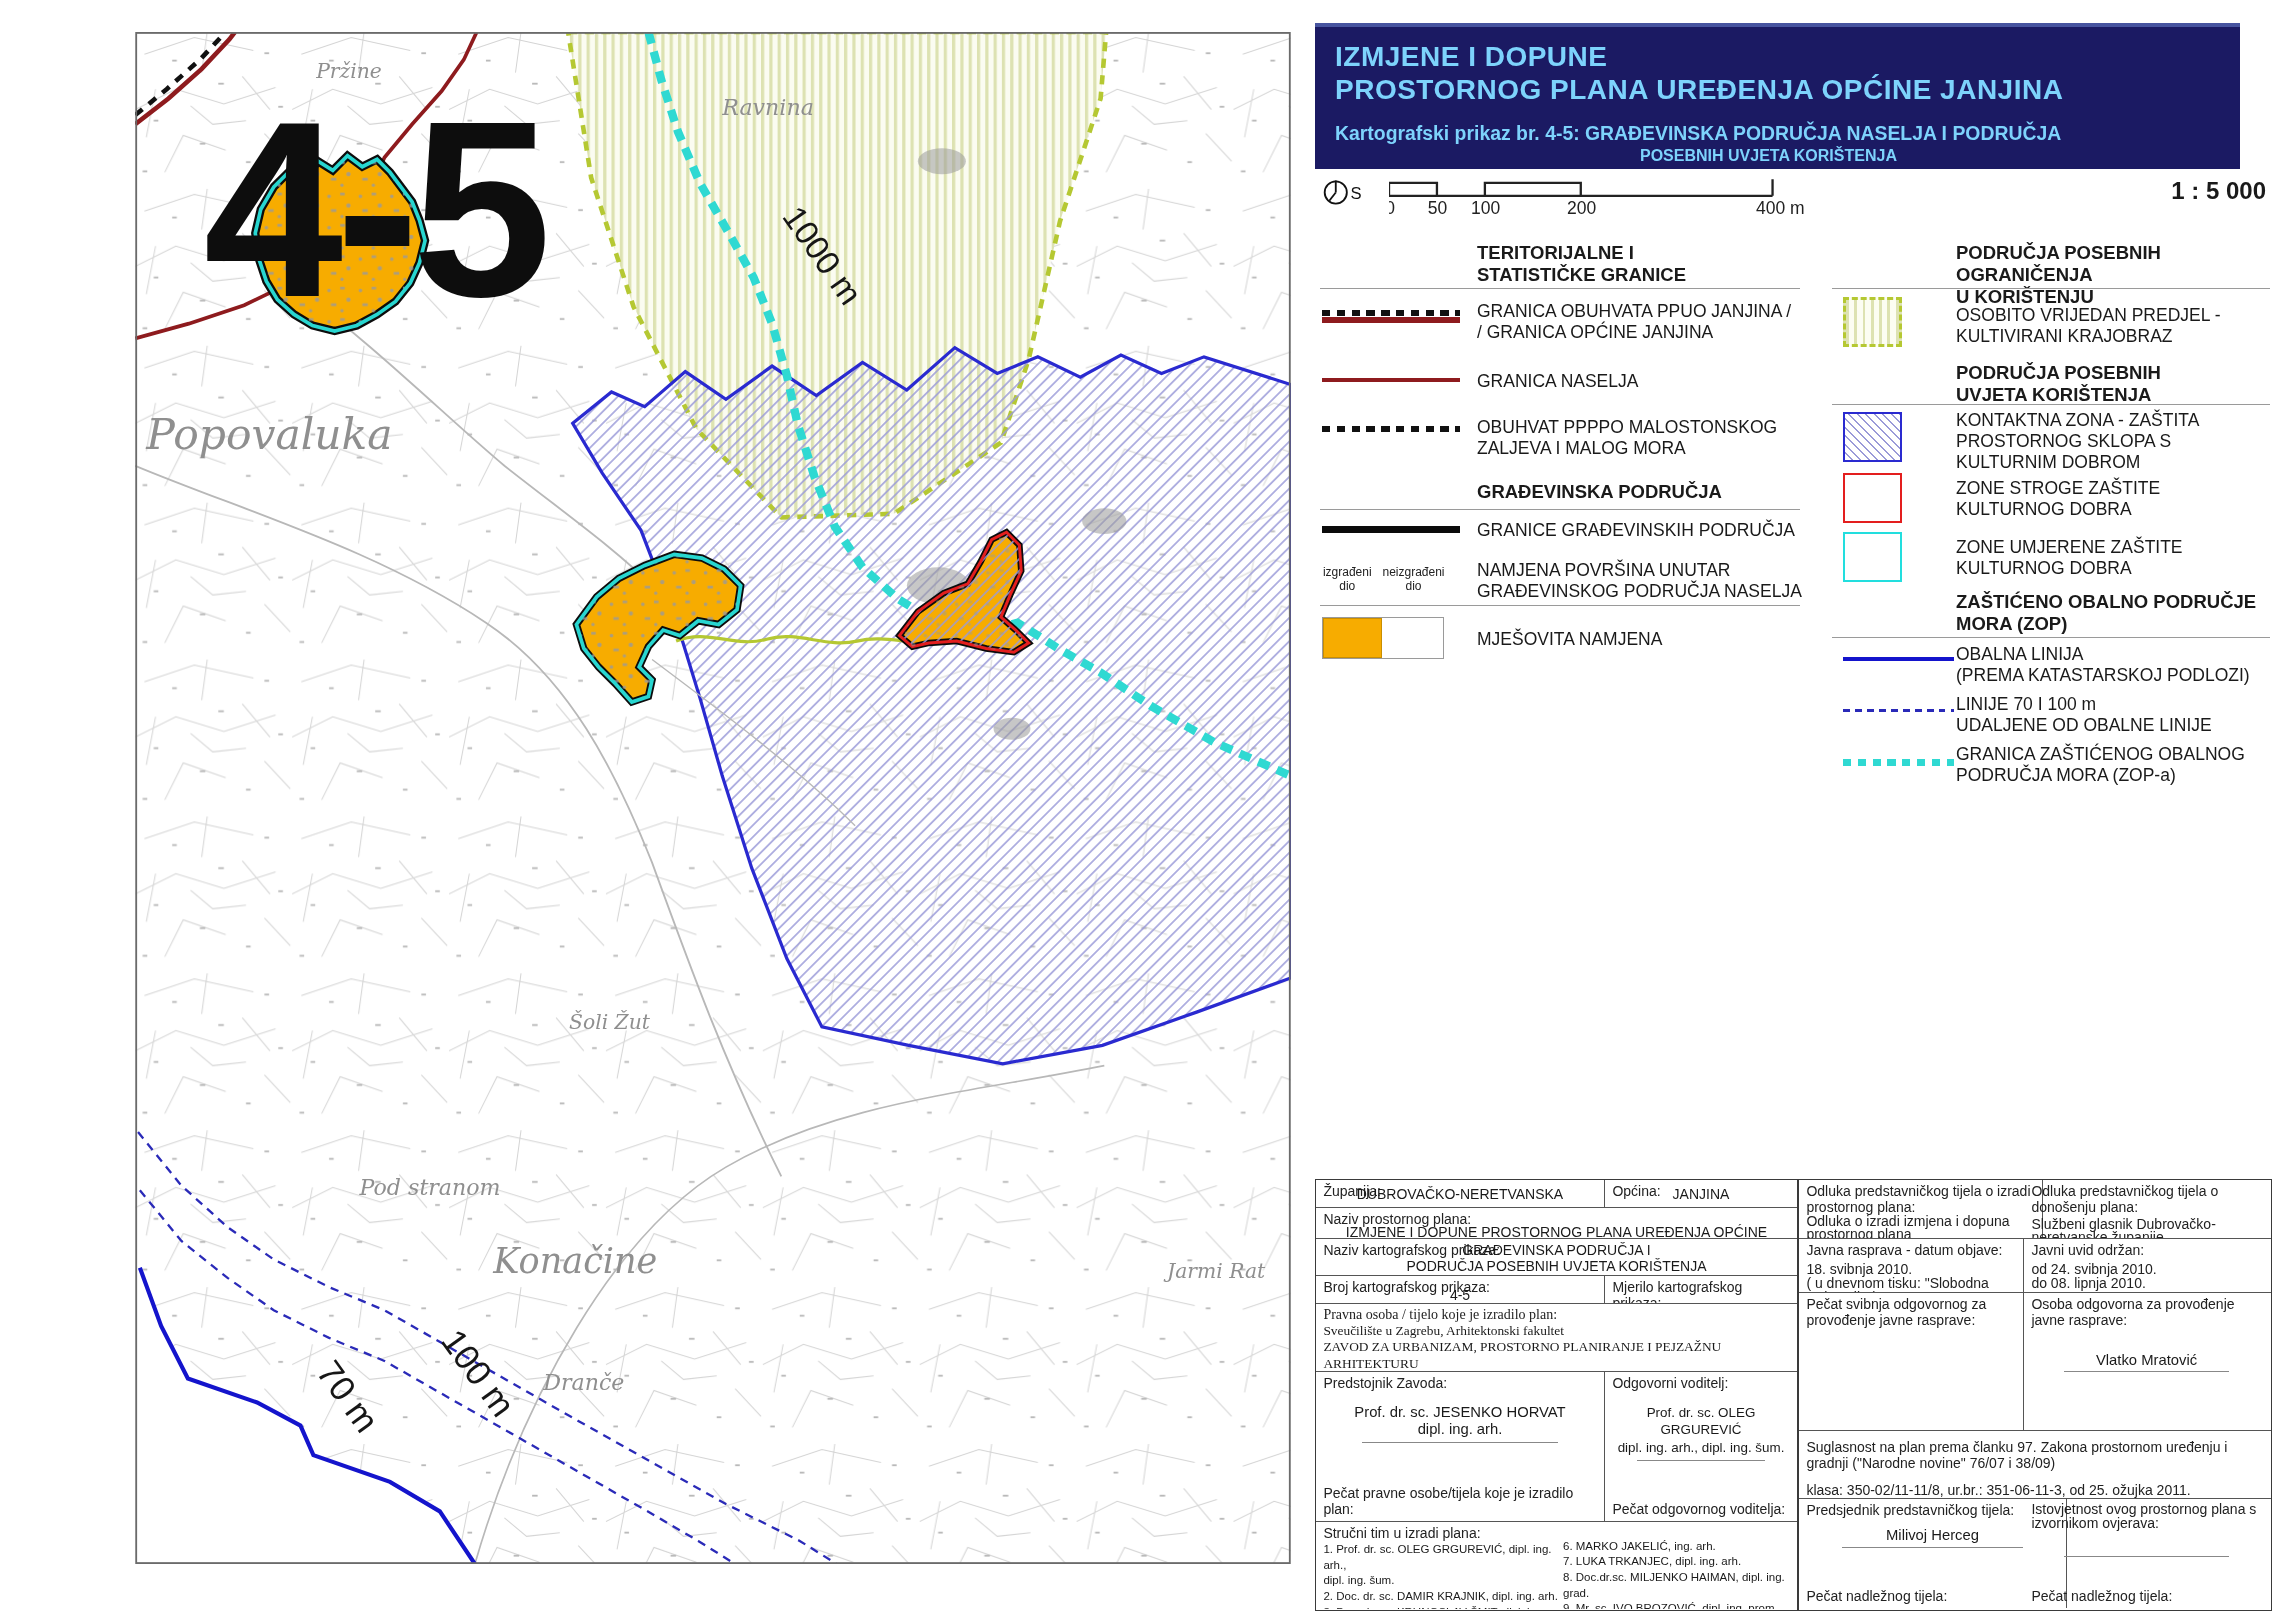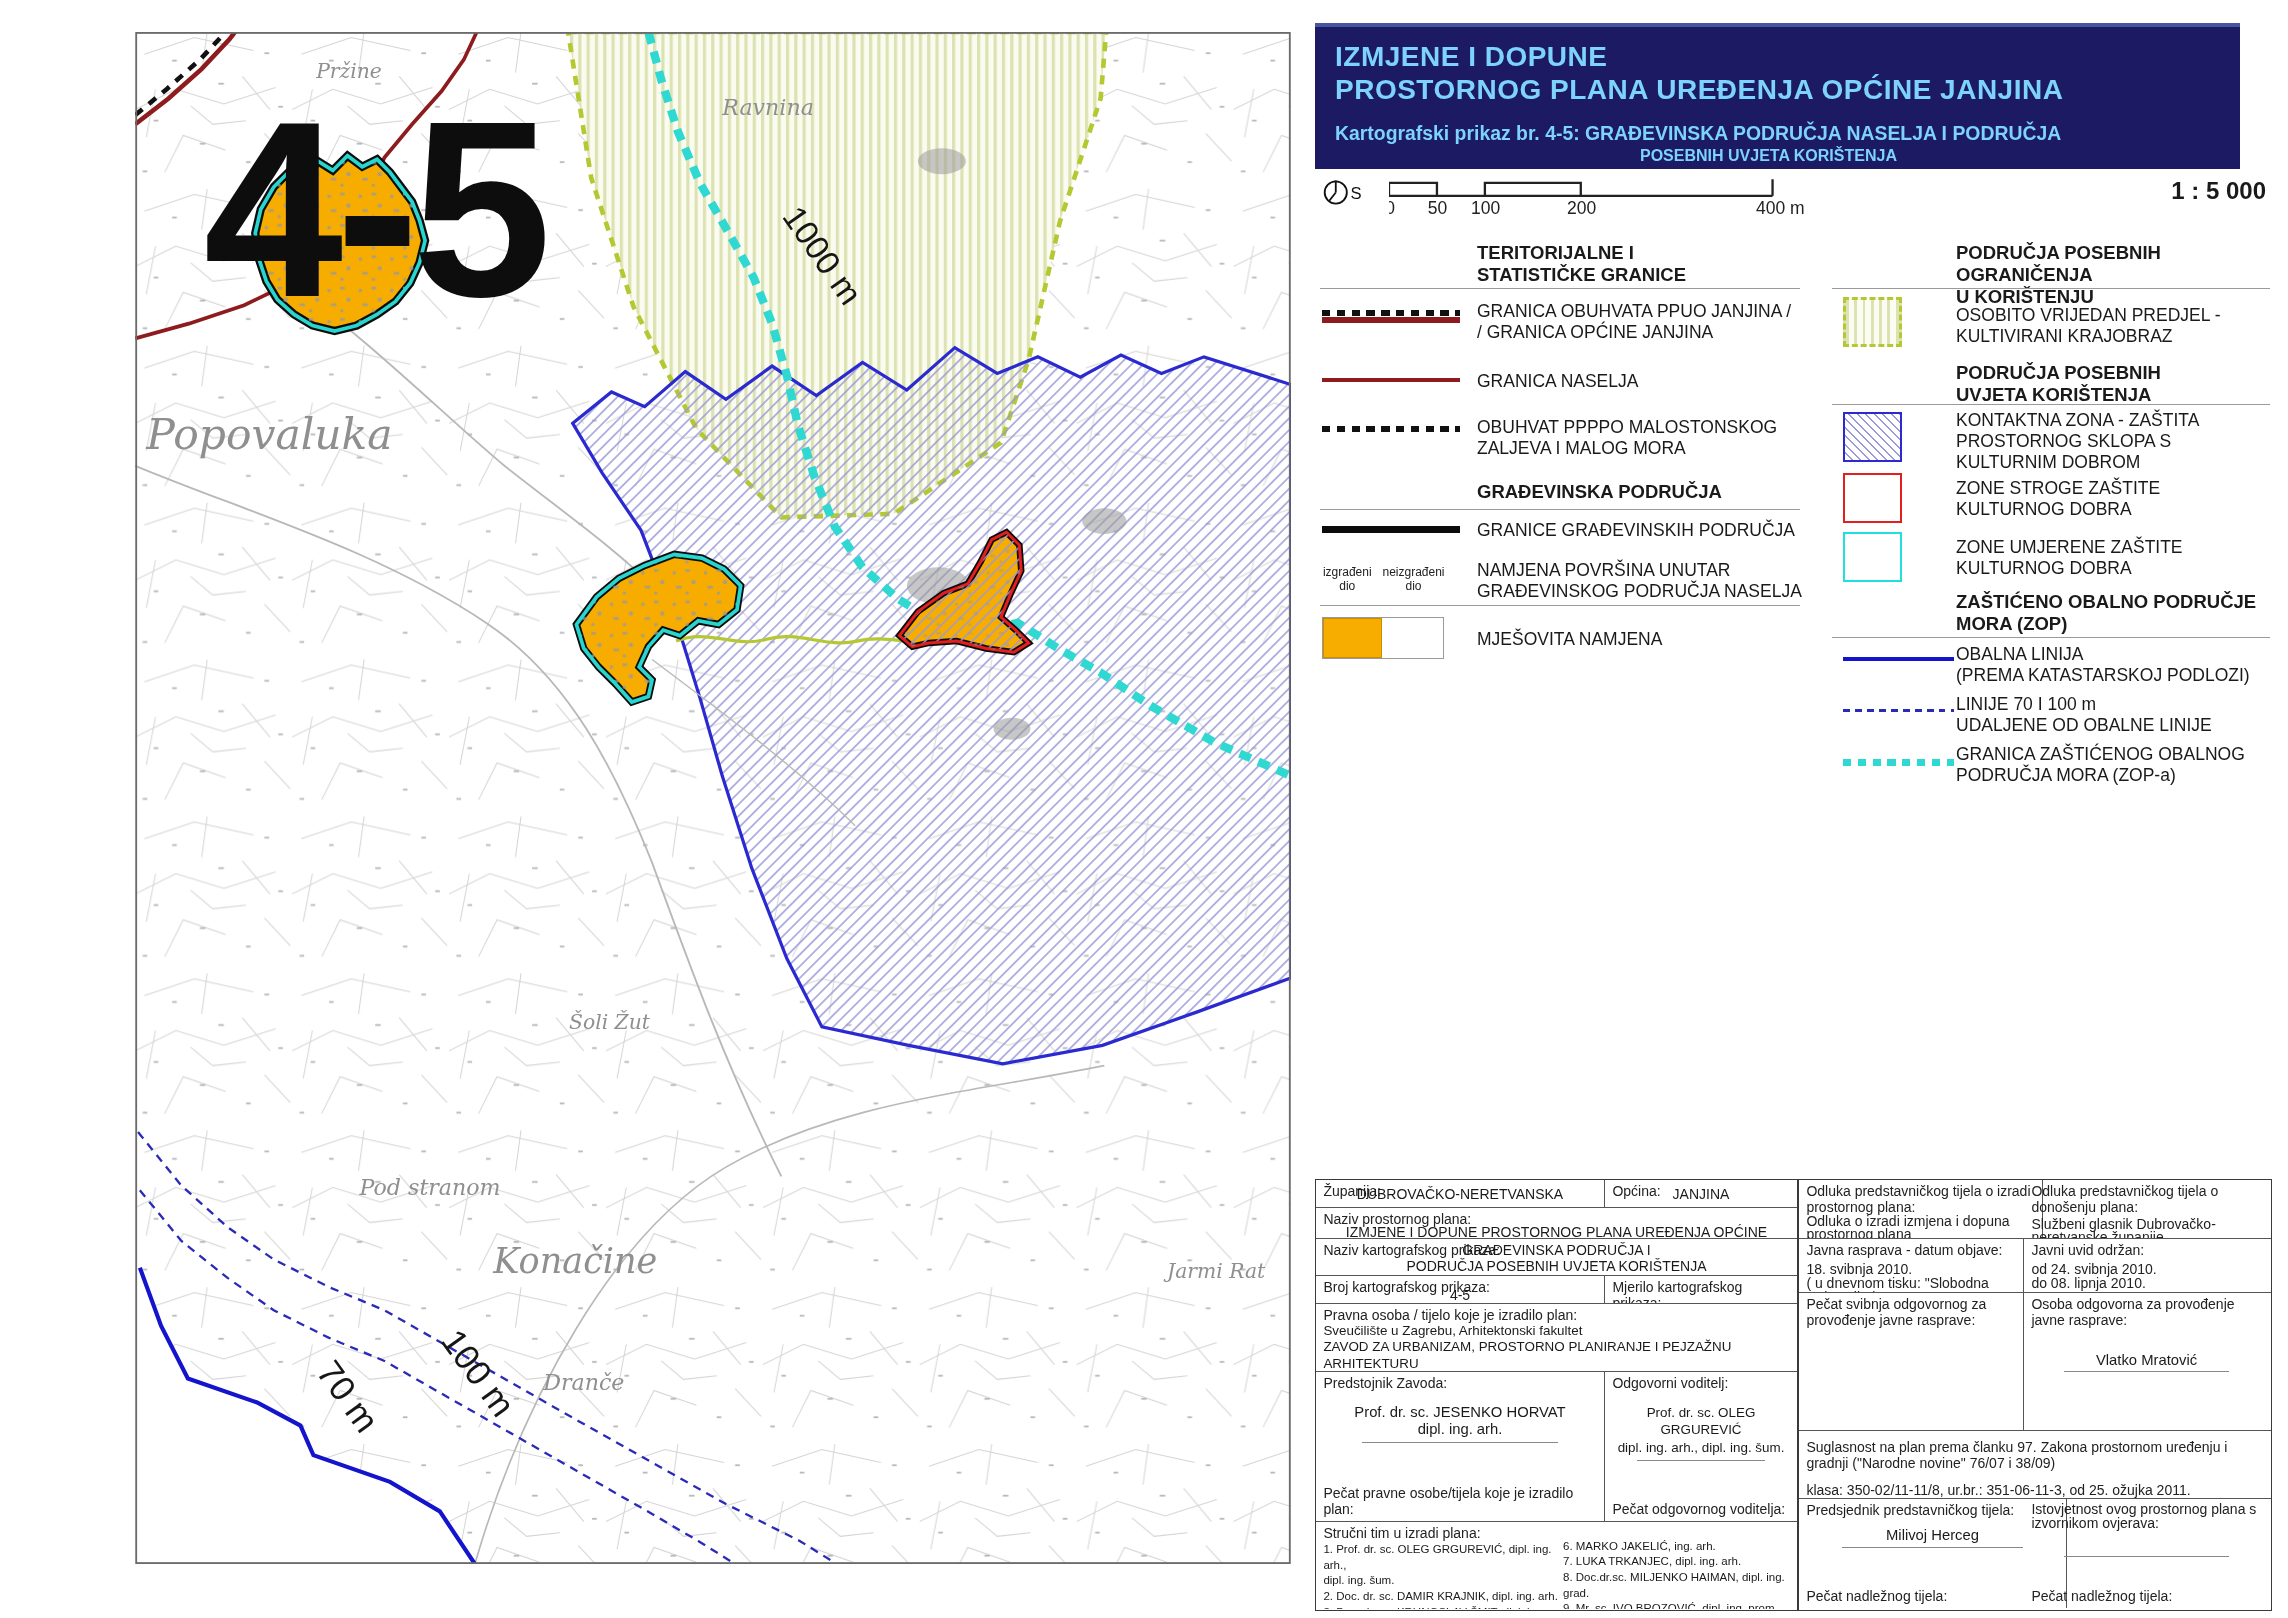--- a/index.html
+++ b/index.html
@@ -286,21 +286,21 @@
           <div class="cell" style="left:0;width:481px;"><span class="tl">Naziv kartografskog prikaza:</span>
             <div class="tv pre" style="margin-top:-14.8px;line-height:15.7px;">GRAĐEVINSKA PODRUČJA I
 PODRUČJA POSEBNIH UVJETA KORIŠTENJA</div></div>
         </div>
         <div class="row" style="height:28px;">
           <div class="cell cellr" style="left:0;width:289px;"><span class="tl">Broj kartografskog prikaza:</span>
             <div class="tv" style="margin-top:-7.4px;">4-5</div></div>
           <div class="cell" style="left:289px;width:192px;"><span class="tl">Mjerilo kartografskog prikaza:</span>
             <div class="tv" style="margin-top:-7.4px;">1 : 5 000</div></div>
         </div>
-        <div class="row" style="height:68px;">
+        <div class="row" style="height:68px;font-family:Liberation Serif, serif;">
           <div class="cell" style="left:0;width:481px;"><span class="tl">Pravna osoba / tijelo koje je izradilo plan:</span>
             <div class="tv2 pre" style="line-height:16.6px;font-size:13.4px;">Sveučilište u Zagrebu, Arhitektonski fakultet
 ZAVOD ZA URBANIZAM, PROSTORNO PLANIRANJE I PEJZAŽNU ARHITEKTURU
 Zagreb, Kačićeva 26, tel./fax.(01) 4639 284; http://www.arhitekt.hr</div></div>
         </div>
         <div class="row" style="height:150px;">
           <div class="cell cellr" style="left:0;width:289px;">
             <span class="tl">Predstojnik Zavoda:</span>
             <div class="nm pre" style="margin-top:13px;line-height:17.5px;">Prof. dr. sc. JESENKO HORVAT
 dipl. ing. arh.</div>

